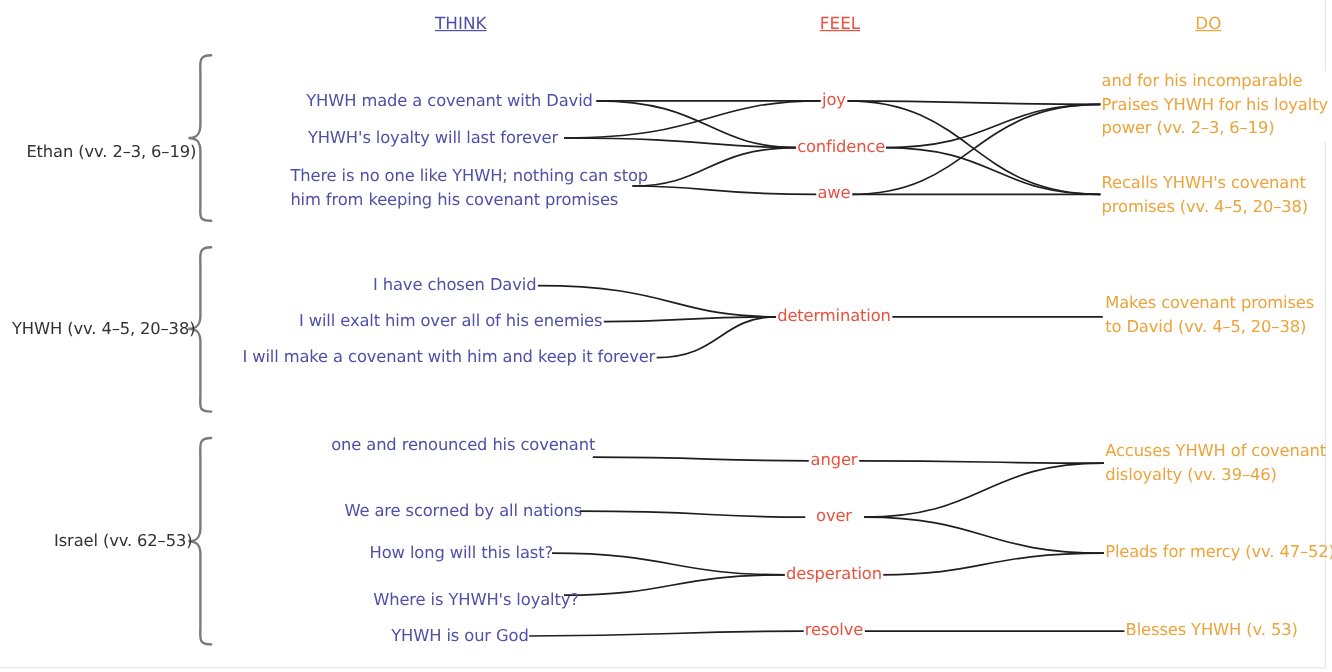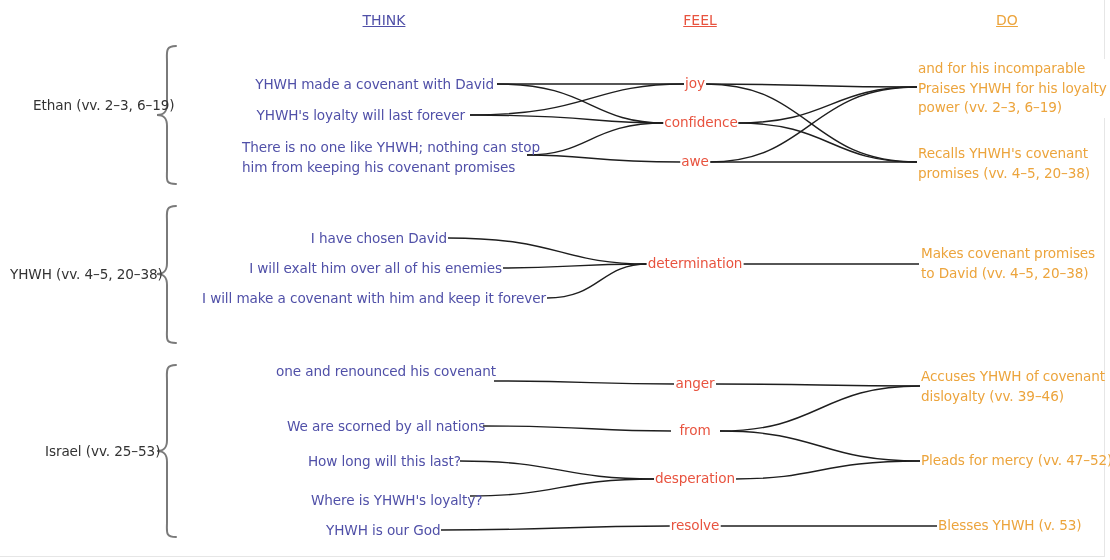--- a/index.html
+++ b/index.html
@@ -62,23 +62,23 @@
     <path d="M720,431 C820,431 820,461 920,461"></path>
     <path d="M735,479 C820,479 820,461 920,461"></path>
     <path d="M719,526 C830,526 830,526 937,526"></path>
   </g>
 </svg>
 
 <div class="hdr think" style="left:384px;">THINK</div>
 <div class="hdr" style="left:700px; color:#e8533f;">FEEL</div>
 <div class="hdr" style="left:1007px; color:#eca43c;">DO</div>
 
-<div class="t speaker" style="left:22px; top:96px;margin-left:11px;">Ethan (vv. 2–3, 6–19)</div>
+<div class="t speaker" style="left:22px; top:118px;">Ethan (vv. 2–3, 6–19)</div>
 <div class="t speaker" style="left:10px; top:265px;">YHWH (vv. 4–5, 20–38)</div>
-<div class="t speaker" style="left:45px; top:442px;">Israel (vv. 25–53)</div>
+<div class="t speaker" style="left:45px; top:442px;">Israel (vv. 62–53)</div>
 
 <div class="t think bg" style="right:614px; top:75px; padding-right:2px;">YHWH made a covenant with David</div>
 <div class="t think bg" style="right:643px; top:106px; padding-right:2px;">YHWH's loyalty will last forever</div>
 <div class="t think" style="left:242px; top:138px; text-align:left;">
   <div>There is no one like YHWH; nothing can stop</div>
   <div>him from keeping his covenant promises</div>
 </div>
 
 <div class="t feel" style="left:695px; top:84px;">joy</div>
 <div class="t feel" style="left:701px; top:123px;">confidence</div>
@@ -107,21 +107,21 @@
 
 <div class="t think" style="left:276px; top:362px; text-align:left;">
   <div>one and renounced his covenant</div>
 </div>
 <div class="t think" style="left:287px; top:417px;">We are scorned by all nations</div>
 <div class="t think" style="left:308px; top:452px;">How long will this last?</div>
 <div class="t think" style="left:299px; top:491px;margin-left:12px;">Where is YHWH's loyalty?</div>
 <div class="t think" style="left:326px; top:521px;">YHWH is our God</div>
 
 <div class="t feel" style="left:695px; top:384px;">anger</div>
-<div class="t feel" style="left:695px; top:431px;">from</div>
+<div class="t feel" style="left:695px; top:431px;">over</div>
 <div class="t feel" style="left:695px; top:479px;">desperation</div>
 <div class="t feel" style="left:695px; top:526px;">resolve</div>
 
 <div class="t do" style="left:921px; top:367px;">
   <div>Accuses YHWH of covenant</div>
   <div>disloyalty (vv. 39–46)</div>
 </div>
 <div class="t do" style="left:921px; top:451px;">Pleads for mercy (vv. 47–52)</div>
 <div class="t do" style="left:938px; top:516px;">Blesses YHWH (v. 53)</div>
 

